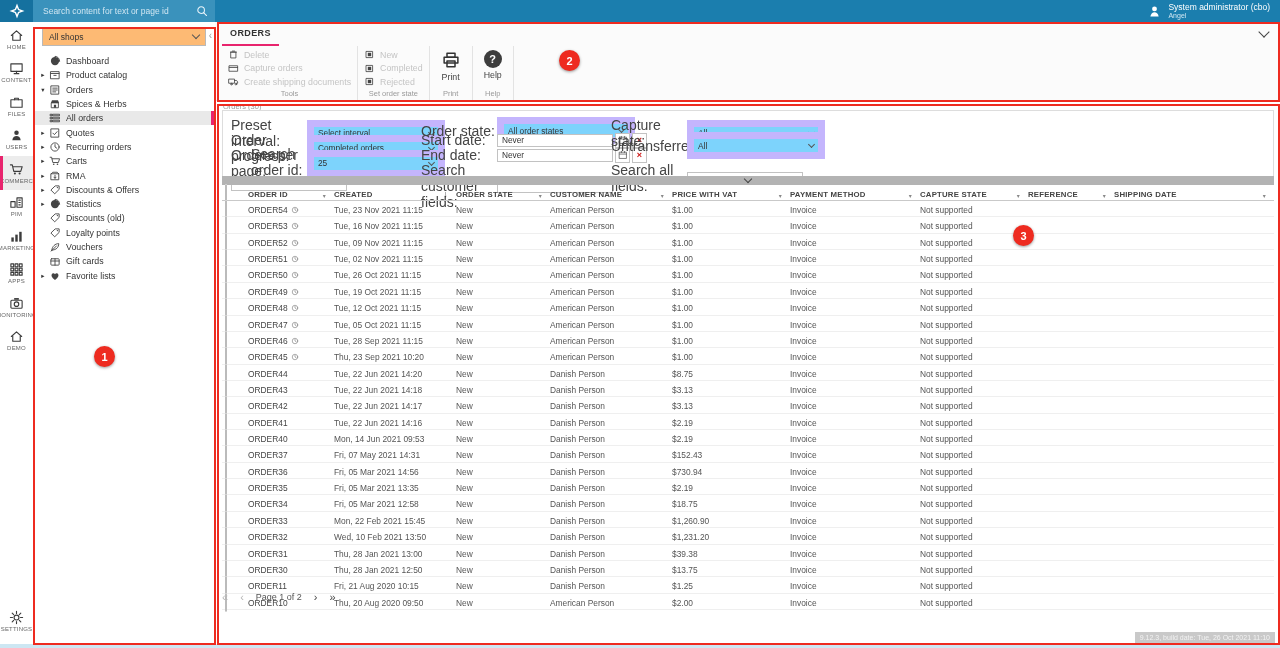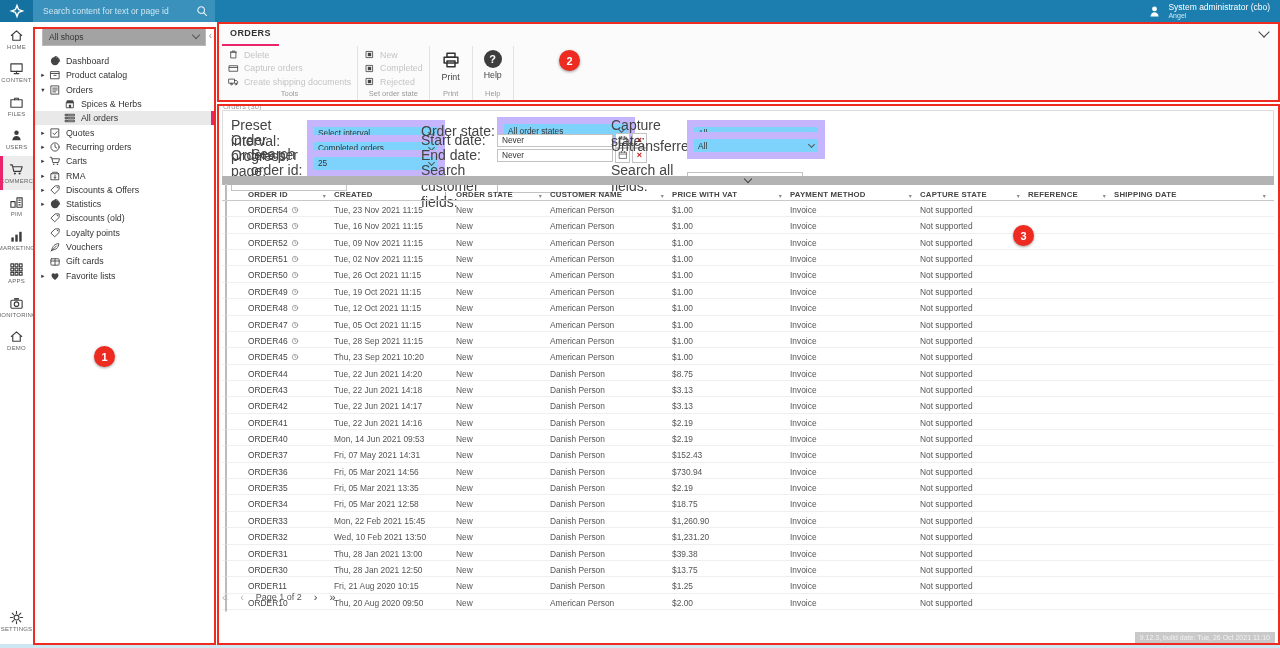--- a/index.html
+++ b/index.html
@@ -24,30 +24,30 @@
   
   #rail{position:absolute;left:0;top:22px;width:33px;height:626px;background:#fff;border-right:1px solid #e5e5e5;}
   .rail-item{position:relative;height:33.5px;display:flex;flex-direction:column;align-items:center;justify-content:center;gap:1px;cursor:pointer;}
   .rail-item .lbl{font-size:6px;color:#666;letter-spacing:.2px;}
   .rail-item.active{background:#ececec;}
   .rail-item.active::before{content:"";position:absolute;left:0;top:0;bottom:0;width:3px;background:var(--accent);}
   #rail-settings{position:absolute;left:0;bottom:10px;width:33px;}
 
   
   #sidebar{position:absolute;left:33px;top:22px;width:182px;height:626px;background:#fff;border-right:1px solid #e9e9e9;}
-  #shopsel{position:absolute;left:9px;top:5px;width:150px;height:17px;border:1px solid #b9b9b9;background:#a3a3a3;display:flex;align-items:center;justify-content:space-between;padding:0 6px;font-size:8.5px;color:#333;cursor:pointer;}
+  #shopsel{position:absolute;left:9px;top:5px;width:150px;height:17px;border:1px solid #b9b9b9;background:#fdba74;display:flex;align-items:center;justify-content:space-between;padding:0 6px;font-size:8.5px;color:#333;cursor:pointer;}
   #sidecollapse{position:absolute;right:3px;top:8px;color:#999;font-size:10px;cursor:pointer;}
   #tree{position:absolute;left:0;top:32px;right:0;}
   .tnode{position:relative;height:14.3px;display:flex;align-items:center;cursor:pointer;}
   .tnode .exp{width:8px;font-size:6.5px;color:#333;text-align:center;margin-left:6px;flex:none;}
   .tnode .ticon{width:12px;height:12px;margin:0 5px 0 2px;flex:none;color:#4a4a4a;}
   .tnode .tlabel{font-size:8.8px;color:#333;white-space:nowrap;}
   .tnode.sel{background:#e9e9e9;}
   .tnode.sel::after{content:"";position:absolute;right:0;top:0;bottom:0;width:4px;background:var(--accent);}
-  .tnode.indent{padding-left:15px;}
+  .tnode.indent{}
 
   
   #main{position:absolute;left:215px;top:22px;width:1065px;height:626px;background:#fff;}
   #ribbon{position:absolute;left:0;top:0;right:0;height:78px;background:#fbfbfb;border-bottom:1px solid #e5e5e5;}
   #tab{position:absolute;left:7px;top:0;height:22px;display:flex;align-items:center;padding:0 8px;font-size:9px;font-weight:bold;letter-spacing:.4px;color:#333;border-bottom:2px solid var(--accent);cursor:pointer;}
   #ribchev{position:absolute;right:12px;top:6px;width:7px;height:7px;border-right:1.6px solid #444;border-bottom:1.6px solid #444;transform:rotate(45deg);cursor:pointer;}
   #groups{position:absolute;left:7px;top:24px;right:7px;bottom:0;display:flex;}
   .rgroup{position:relative;display:flex;flex-direction:column;border-right:1px solid #e3e3e3;padding:2px 6px 0 6px;}
   .rgroup .glabel{position:absolute;bottom:2px;left:0;right:0;text-align:center;font-size:7.5px;color:#9a9a9a;}
   .gbody{display:flex;gap:10px;}

